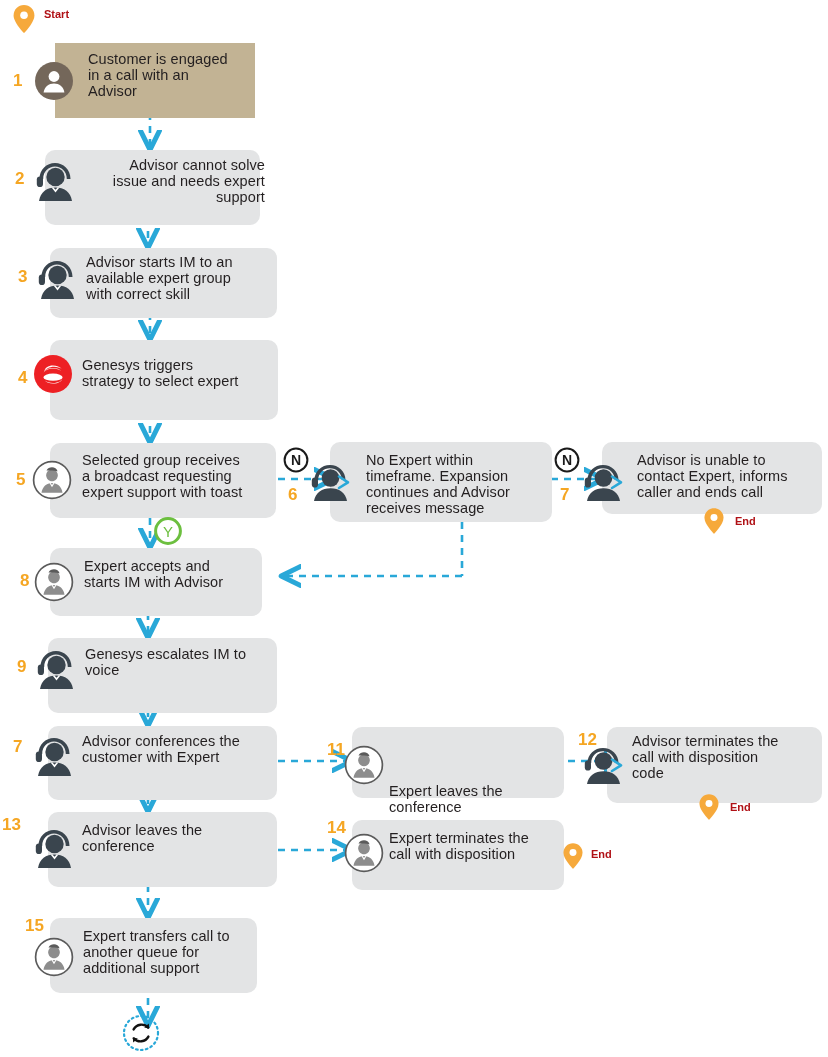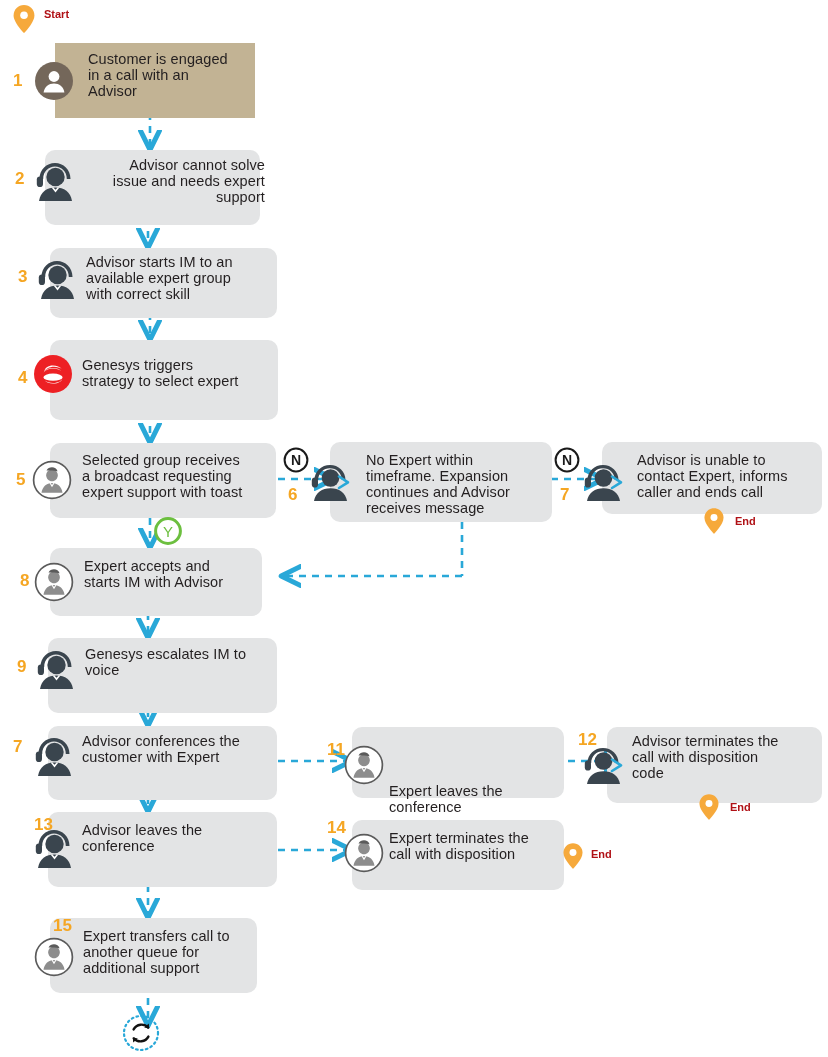--- a/index.html
+++ b/index.html
@@ -318,21 +318,21 @@
 
   <div class="pin" style="left:698px; top:793px;">
     <svg width="22" height="28" viewBox="0 0 24 30">
       <path d="M12 1 C6.2 1 1.6 5.6 1.6 11.4 C1.6 18.8 12 29 12 29 C12 29 22.4 18.8 22.4 11.4 C22.4 5.6 17.8 1 12 1 Z" fill="#f6a93b"></path>
       <circle cx="12" cy="11.2" r="3.8" fill="#ffffff"></circle>
     </svg>
   </div>
   <div class="marker-label" style="left:730px; top:802px;">End</div>
 
   <div class="node" style="left:48px; top:812px; width:229px; height:75px;"></div>
-  <div class="step-num" style="left:34px; top:816px;text-align:center;">13</div>
+  <div class="step-num" style="left:2px; top:816px;text-align:center;">13</div>
   <div class="icon-wrap" style="left:29px; top:822px;">
     <svg width="50" height="50" viewBox="0 0 50 50">
       <path d="M9.5 24 C9.5 14.6 16.6 8 25 8 C33.4 8 40.5 14.6 40.5 24 L36.8 24 C36.8 16.6 31.4 11.6 25 11.6 C18.6 11.6 13.2 16.6 13.2 24 Z" fill="#3a454e"></path>
       <rect x="6.8" y="21.5" width="6.2" height="10.5" rx="3.1" fill="#3a454e"></rect>
       <circle cx="25.5" cy="22" r="9.2" fill="#3a454e"></circle>
       <path d="M9 46 C10.5 37 17 32.6 25.5 32.6 C34 32.6 40.5 37 42 46 Z" fill="#3a454e"></path>
       <path d="M21.8 32.8 L25.5 37.4 L29.2 32.8 L27.8 32.2 L25.5 34.8 L23.2 32.2 Z" fill="#ffffff"></path>
     </svg>
   </div>
   <div class="node-text" style="left:82px; top:822px; width:195px;">Advisor leaves the
@@ -354,21 +354,21 @@
 
   <div class="pin" style="left:562px; top:842px;">
     <svg width="22" height="28" viewBox="0 0 24 30">
       <path d="M12 1 C6.2 1 1.6 5.6 1.6 11.4 C1.6 18.8 12 29 12 29 C12 29 22.4 18.8 22.4 11.4 C22.4 5.6 17.8 1 12 1 Z" fill="#f6a93b"></path>
       <circle cx="12" cy="11.2" r="3.8" fill="#ffffff"></circle>
     </svg>
   </div>
   <div class="marker-label" style="left:591px; top:849px;">End</div>
 
   <div class="node" style="left:50px; top:918px; width:207px; height:75px;"></div>
-  <div class="step-num" style="left:25px; top:917px;margin-left:28px;">15</div>
+  <div class="step-num" style="left:25px; top:917px;">15</div>
   <div class="icon-wrap" style="left:34px; top:937px;">
     <svg width="40" height="40" viewBox="0 0 40 40">
       <circle cx="20" cy="20" r="18.4" fill="#ffffff" stroke="#5b5b5b" stroke-width="1.7"></circle>
       <path d="M14.2 15.2 C14.2 11.6 16.8 9.4 20 9.4 C23.2 9.4 25.8 11.6 25.8 15.2 C25.8 18.6 23.2 21.2 20 21.2 C16.8 21.2 14.2 18.6 14.2 15.2 Z" fill="#8d8d8d"></path>
       <path d="M14.5 10.4 C15.6 8.2 17.6 7.2 20 7.2 C22.6 7.2 24.8 8.6 25.6 11.2 C25.6 11.2 23.0 10.4 20 10.4 C17.0 10.4 14.5 10.4 14.5 10.4 Z" fill="#5b5b5b"></path>
       <path d="M9.5 32.8 C10.4 26.6 14.6 23.0 20 23.0 C25.4 23.0 29.6 26.6 30.5 32.8 Z" fill="#8d8d8d"></path>
       <path d="M17.6 23.3 L20 27.2 L22.4 23.3 L21.3 22.9 L20 24.9 L18.7 22.9 Z" fill="#ffffff"></path>
     </svg>
   </div>
   <div class="node-text" style="left:83px; top:928px; width:180px;">Expert transfers call to

